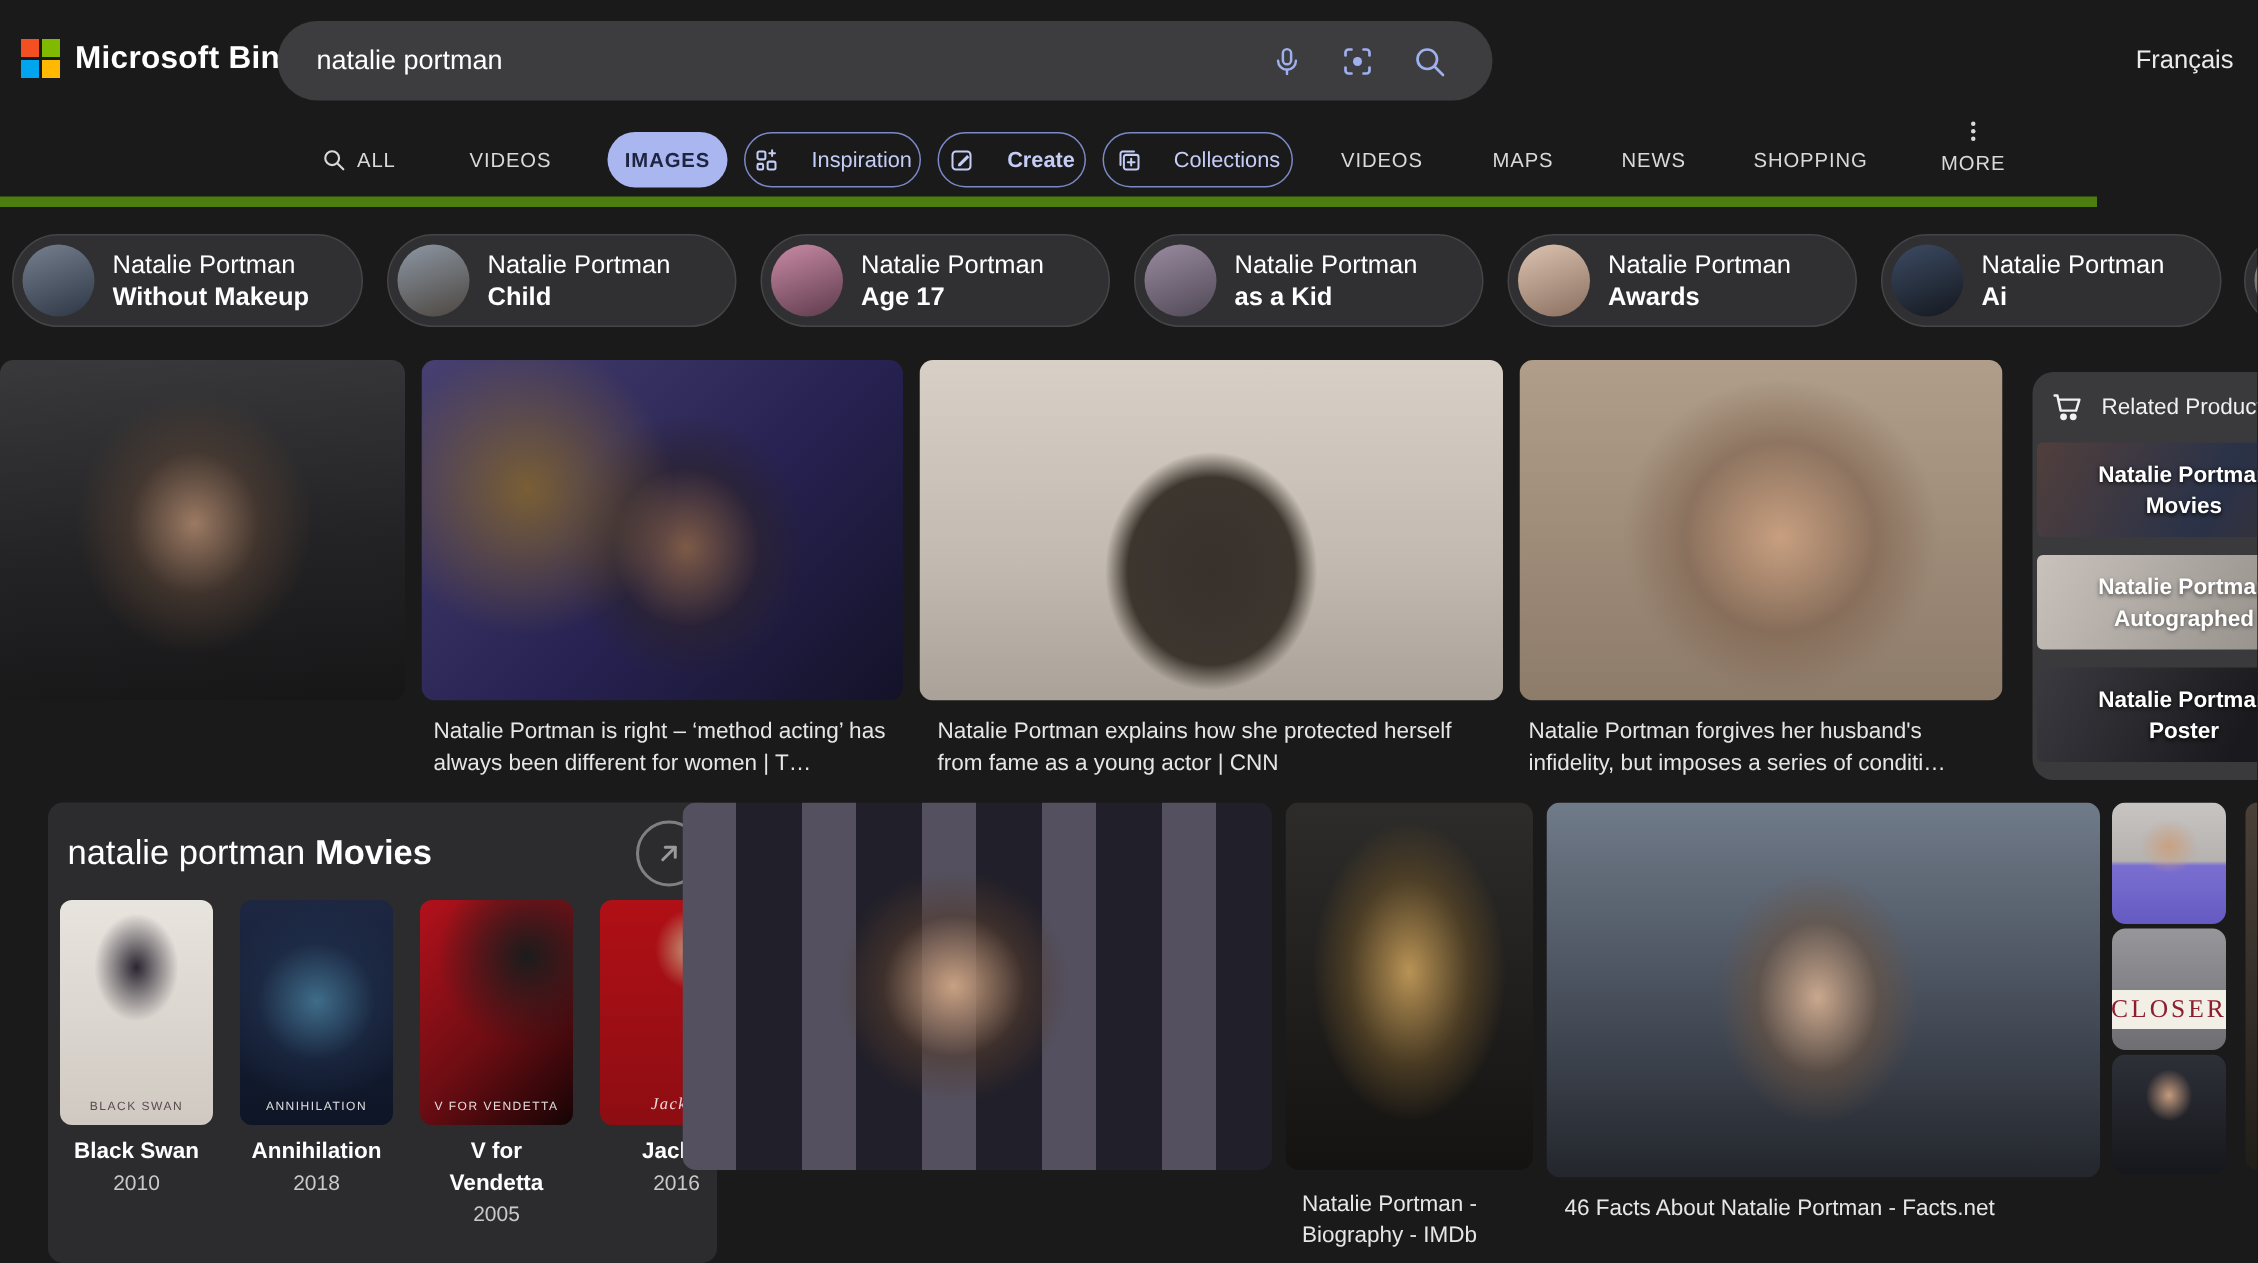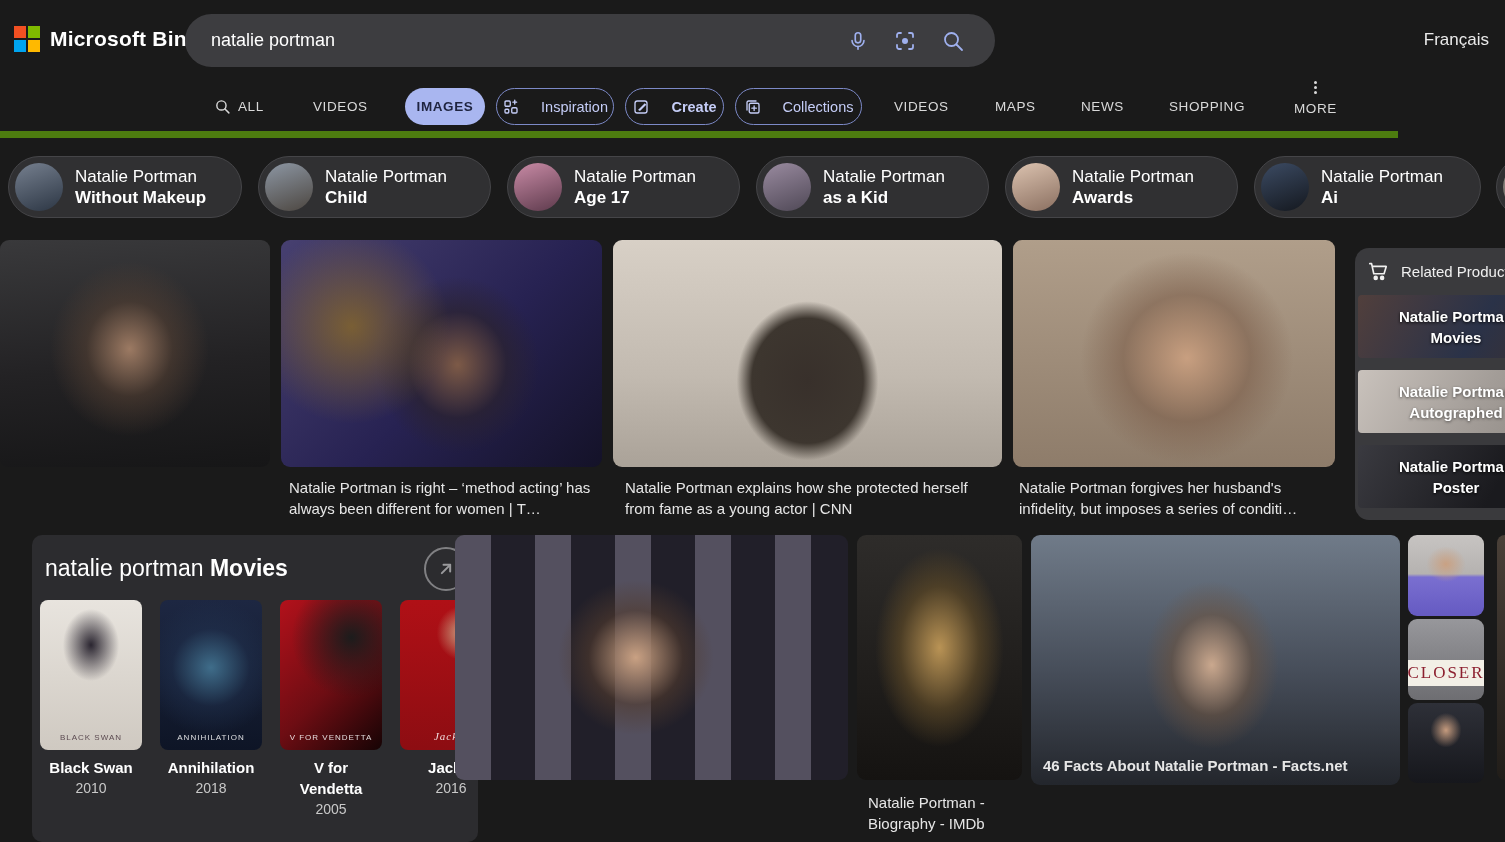--- a/index.html
+++ b/index.html
@@ -300,15 +300,15 @@
   <div class="tile g7" style="left:1031px;top:535px;width:369px;height:250px;"></div>
 
   <div class="tile s1" style="left:1408px;top:535px;width:76px;height:81px;"></div>
   <div class="tile s2" style="left:1408px;top:619px;width:76px;height:81px;">
     <div class="closer-band">CLOSER</div>
   </div>
   <div class="tile s3" style="left:1408px;top:703px;width:76px;height:80px;"></div>
   <div class="tile" style="left:1497px;top:535px;width:8px;height:245px;background:linear-gradient(180deg,#4a4038,#211d19);border-radius:9px 0 0 9px;"></div>
 
   <div class="cap" style="left:868px;top:792px;width:150px;">Natalie Portman - Biography - IMDb</div>
-  <div class="cap" style="left:1043px;top:755px;width:350px;font-weight:bold;">46 Facts About Natalie Portman - Facts.net</div>
+  <div class="cap" style="left:1043px;top:795px;width:350px;">46 Facts About Natalie Portman - Facts.net</div>
 
 </div>
 
 </body></html>

